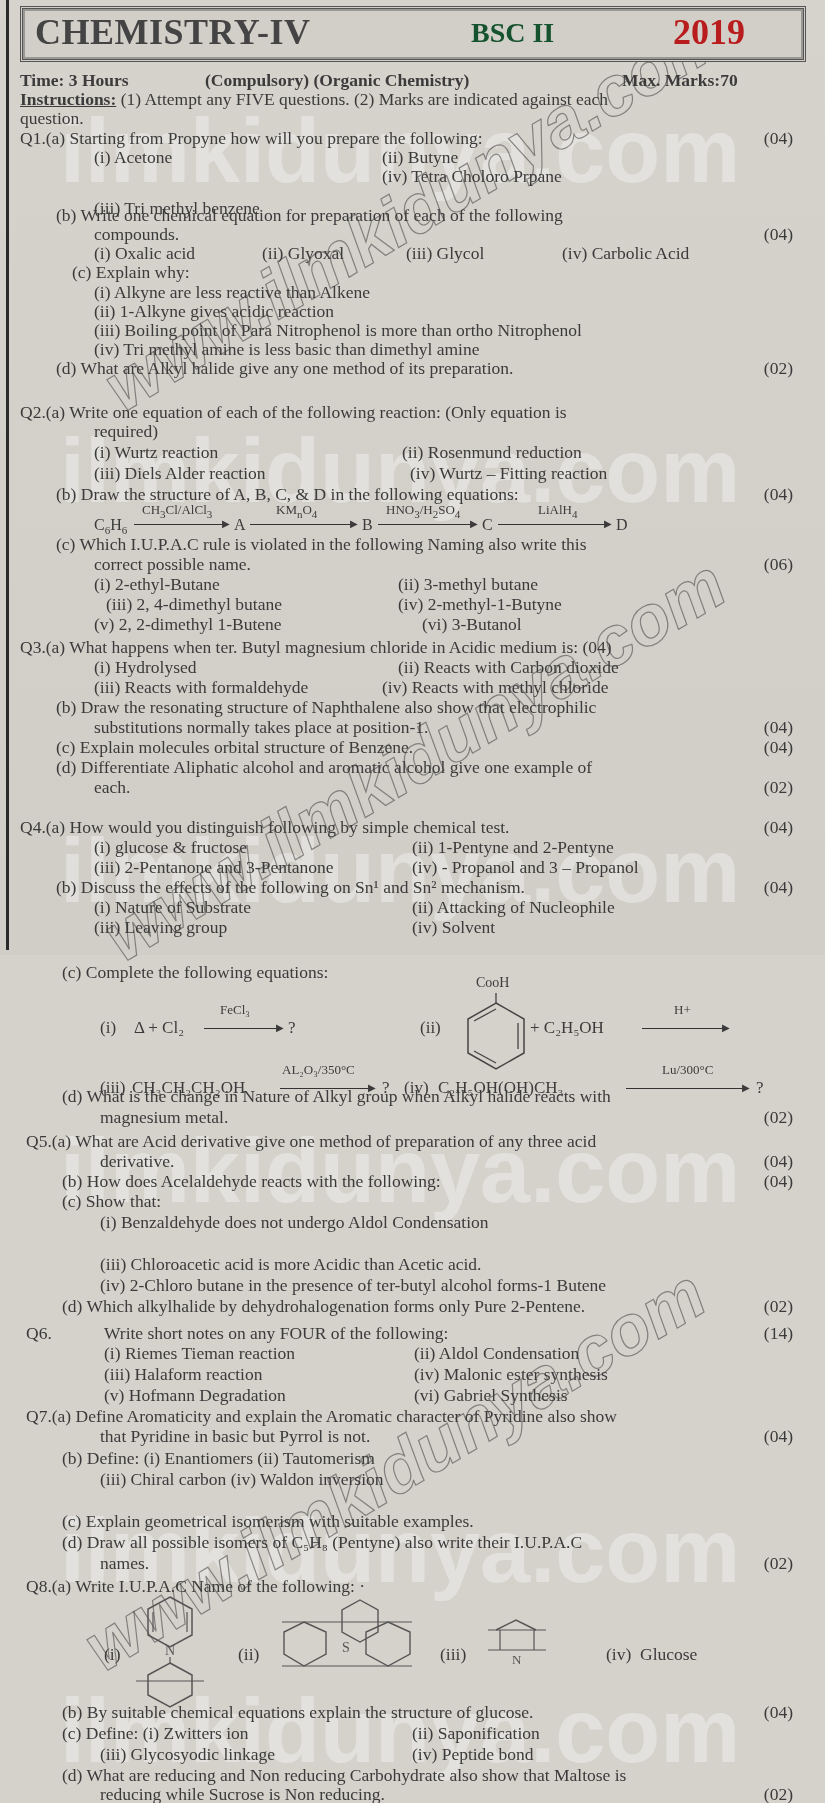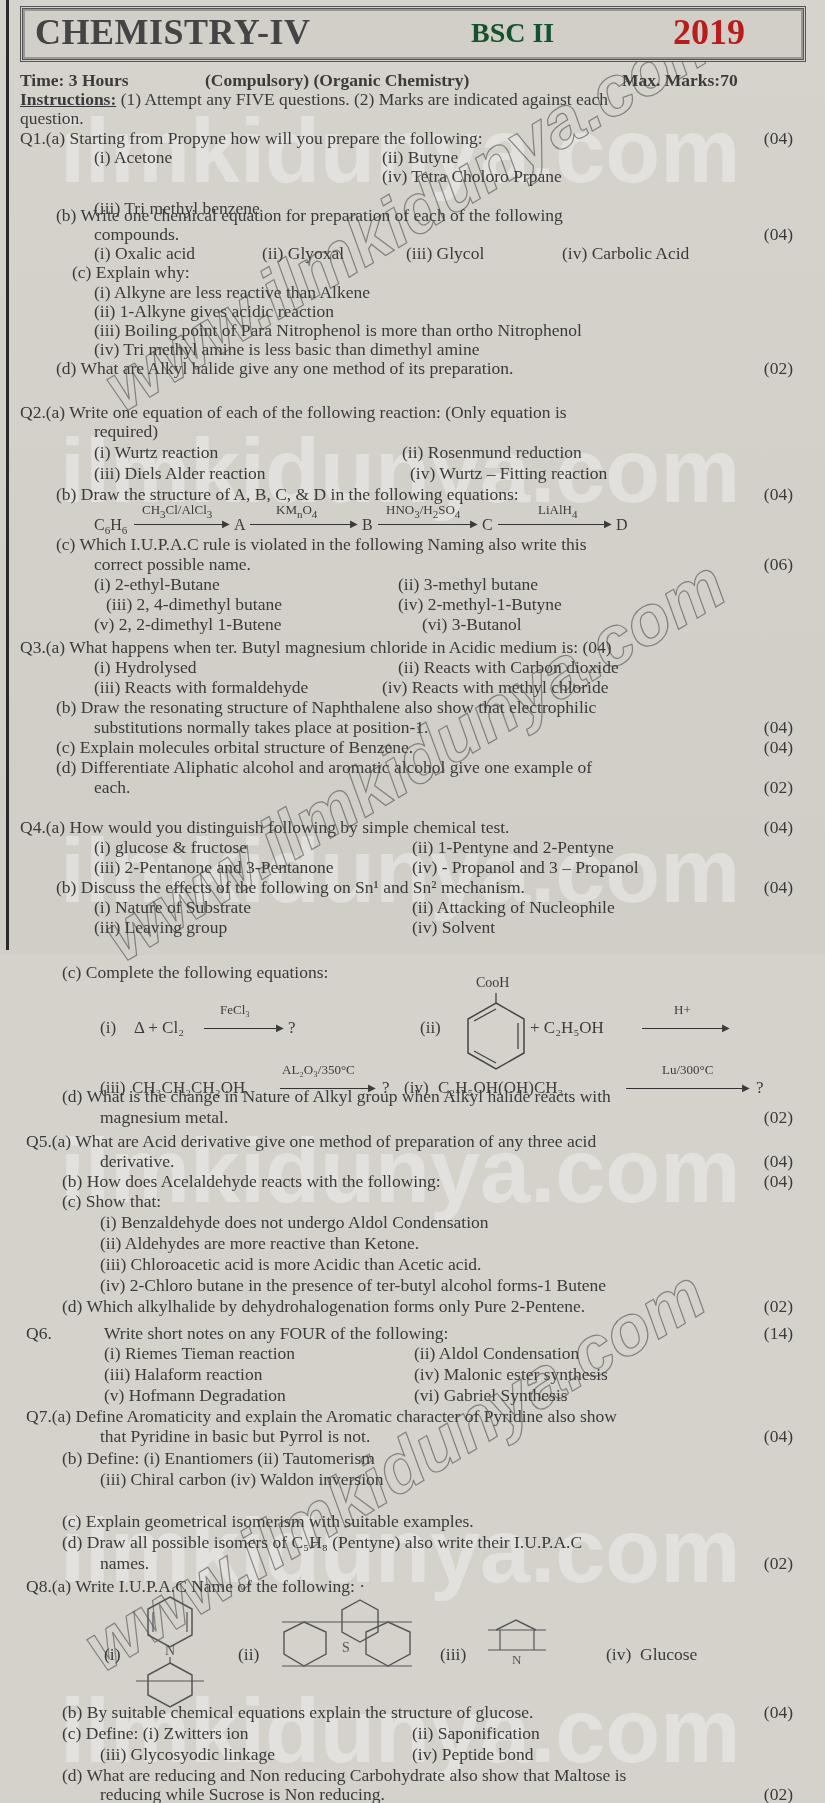--- a/index.html
+++ b/index.html
@@ -191,21 +191,20 @@
   <div class="line" style="left:100px;top:1107px;">magnesium metal.</div>
   <div class="line" style="right:32px;top:1107px;">(02)</div>
 
   <div class="line" style="left:26px;top:1131px;"><span>Q5.(a)</span> <span>What are Acid derivative give one method of preparation of any three acid</span></div>
   <div class="line" style="left:100px;top:1151px;">derivative.</div>
   <div class="line" style="right:32px;top:1151px;">(04)</div>
   <div class="line" style="left:62px;top:1171px;"><span>(b)</span> <span>How does Acelaldehyde reacts with the following:</span></div>
   <div class="line" style="right:32px;top:1171px;">(04)</div>
   <div class="line" style="left:62px;top:1191px;"><span>(c)</span> <span>Show that:</span></div>
   <div class="line" style="left:100px;top:1212px;">(i)  Benzaldehyde does not undergo Aldol Condensation</div>
-  <div class="line" style="left:100px;top:1233px;">(ii)  Aldehydes are more reactive than Ketone.</div>
   <div class="line" style="left:100px;top:1254px;">(iii) Chloroacetic acid is more Acidic than Acetic acid.</div>
   <div class="line" style="left:100px;top:1275px;">(iv) 2-Chloro butane in the presence of ter-butyl alcohol forms-1 Butene</div>
   <div class="line" style="left:62px;top:1296px;"><span>(d)</span> <span>Which alkylhalide by dehydrohalogenation forms only Pure 2-Pentene.</span></div>
   <div class="line" style="right:32px;top:1296px;">(02)</div>
 
   <div class="line" style="left:26px;top:1323px;">Q6.</div>
   <div class="line" style="left:104px;top:1323px;">Write short notes on any FOUR of the following:</div>
   <div class="line" style="right:32px;top:1323px;">(14)</div>
   <div class="line" style="left:104px;top:1343px;">(i)   Riemes Tieman reaction</div>
   <div class="line" style="left:414px;top:1343px;">(ii)   Aldol Condensation</div>

